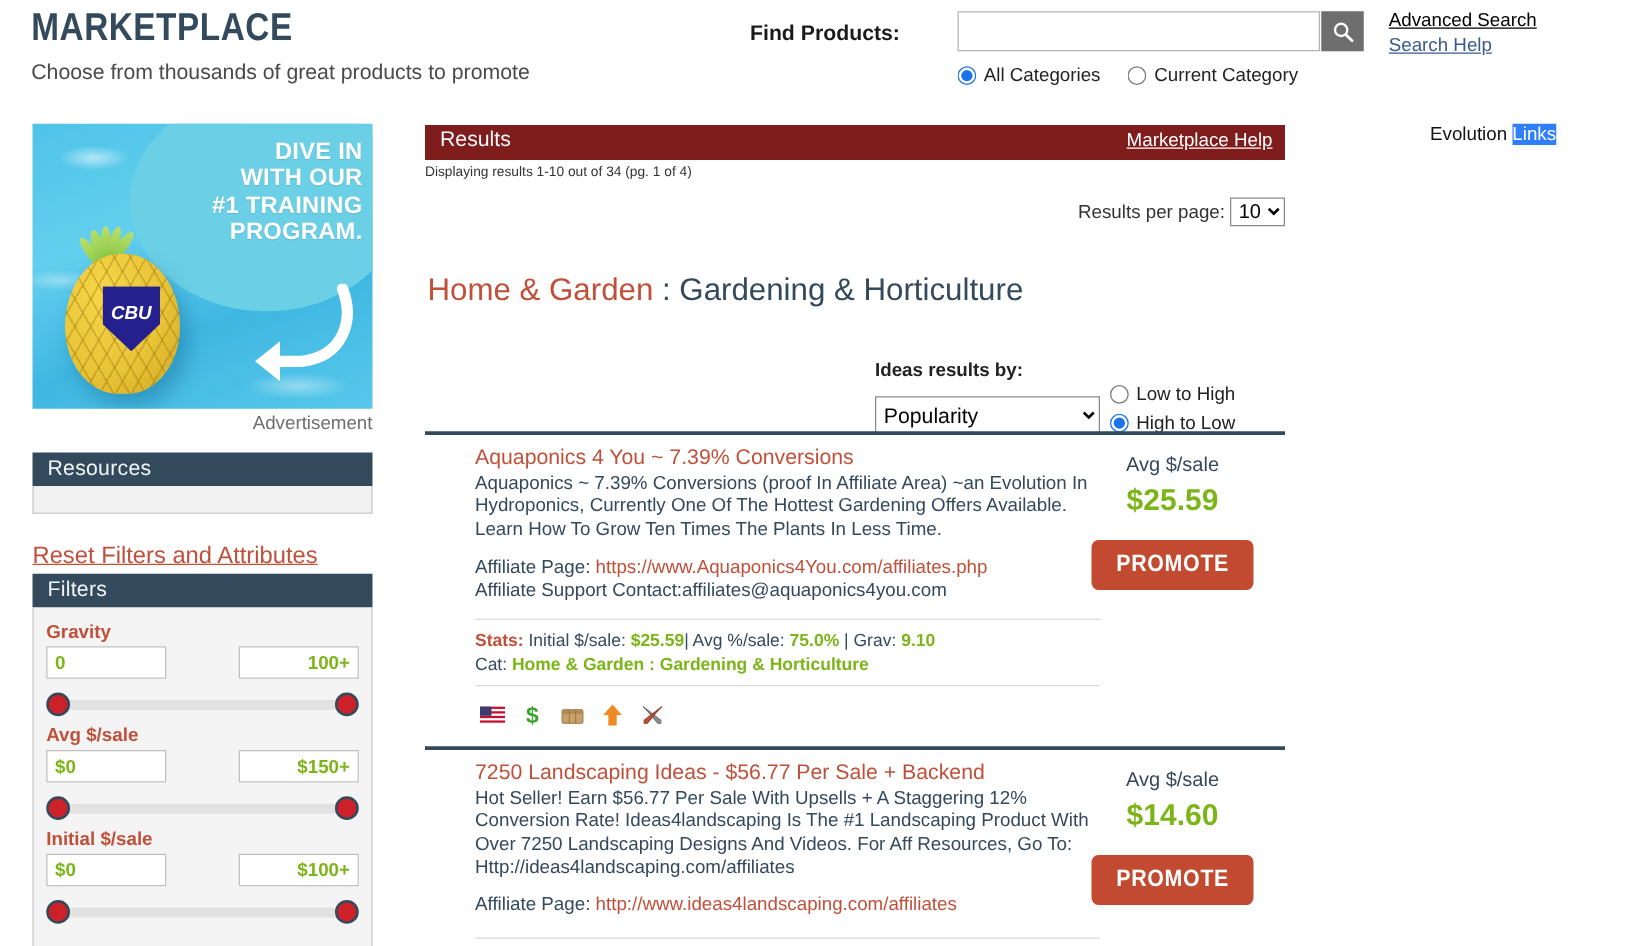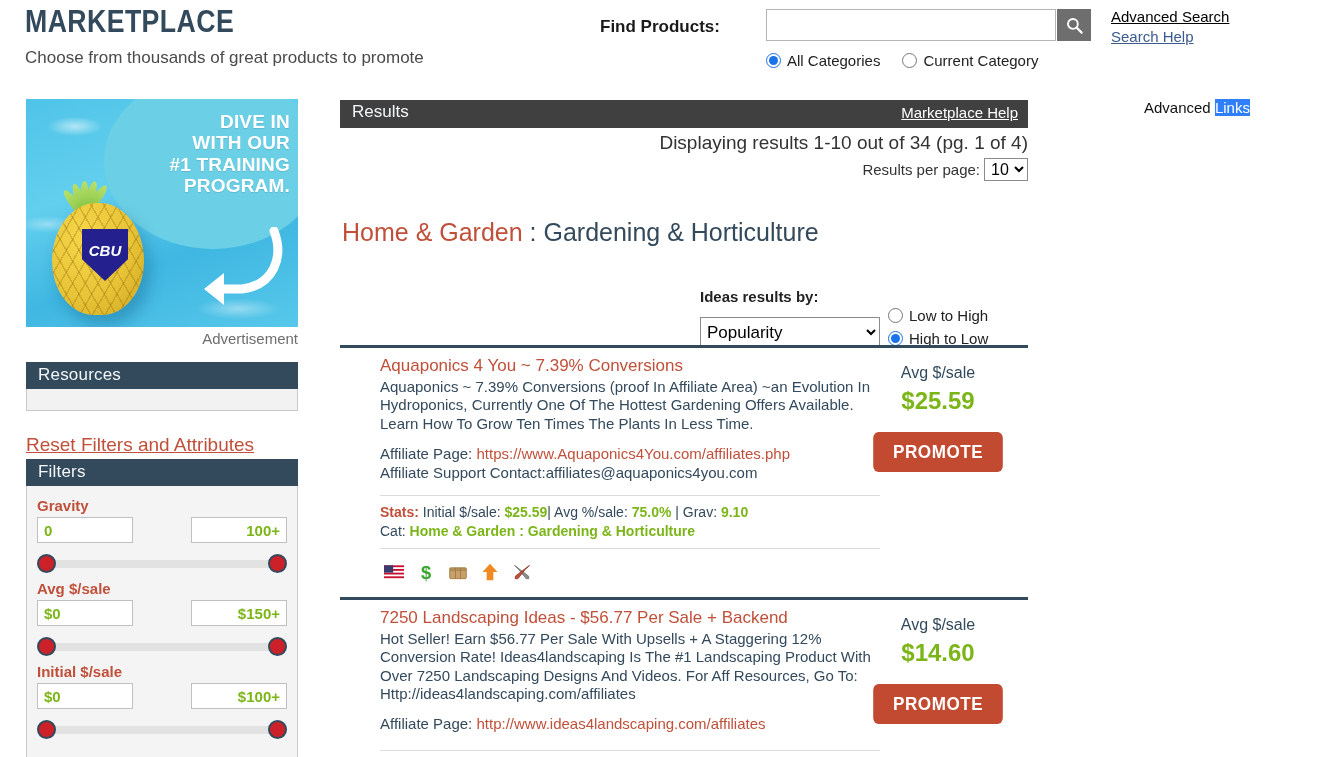--- a/index.html
+++ b/index.html
@@ -194,31 +194,31 @@
     border-radius: 50%; background: #cc2128;
     border: 2px solid #33495c;
   }
   .knob.lo { left: 0px; }
   .knob.hi { right: 0px; }
 
   
   .results-head {
     position: absolute; left: 340px; top: 100px;
     width: 688px; height: 28px;
-    background: #404040; color: #f2f6f8;
+    background: #7f1d1d; color: #f2f6f8;
     font-size: 17px; padding: 2px 0 0 12px;
   }
   .mk-help {
     position: absolute; right: 10px; top: 4px;
     font-size: 15px; color: #ffffff; text-decoration: underline;
   }
   .displaying {
     position: absolute; left: 340px; top: 132px;
-    width: 688px; text-align: right;
-    font-size: 19px; color: #333;
+    width: 688px; text-align: left;
+    font-size: 11px; color: #333;
   }
   .perpage {
     position: absolute; left: 340px; top: 158px;
     width: 688px; display: flex; justify-content: flex-end;
     align-items: center; gap: 4px;
     font-size: 15px; color: #333;
   }
   select {
     font-size: 16px; font-family: "Liberation Sans", sans-serif;
     border: 1px solid #8a8a8a; background: #fff; padding: 1px 2px;
@@ -311,21 +311,21 @@
 
   <div class="radio-row">
     <input type="radio" name="scope" checked="" style="">
     <span>All Categories</span>
     <span class="gap"></span>
     <input type="radio" name="scope" style="">
     <span>Current Category</span>
   </div>
 
   <div class="sponsored">
-    <span>Advanced </span><span class="sel">Links</span>
+    <span>Evolution </span><span class="sel">Links</span>
   </div>
 
   <div class="ad-box">
     <div class="pool"></div>
     <div class="ad-bubble"></div>
     <div class="ad-text">
       <div>DIVE IN</div>
       <div>WITH OUR</div>
       <div>#1 TRAINING</div>
       <div>PROGRAM.</div>

